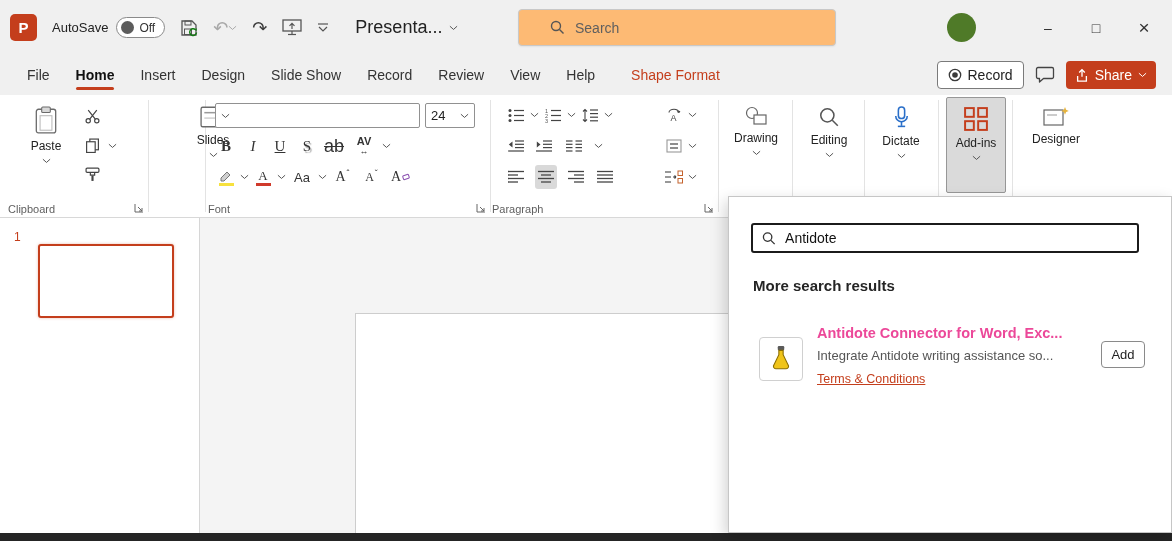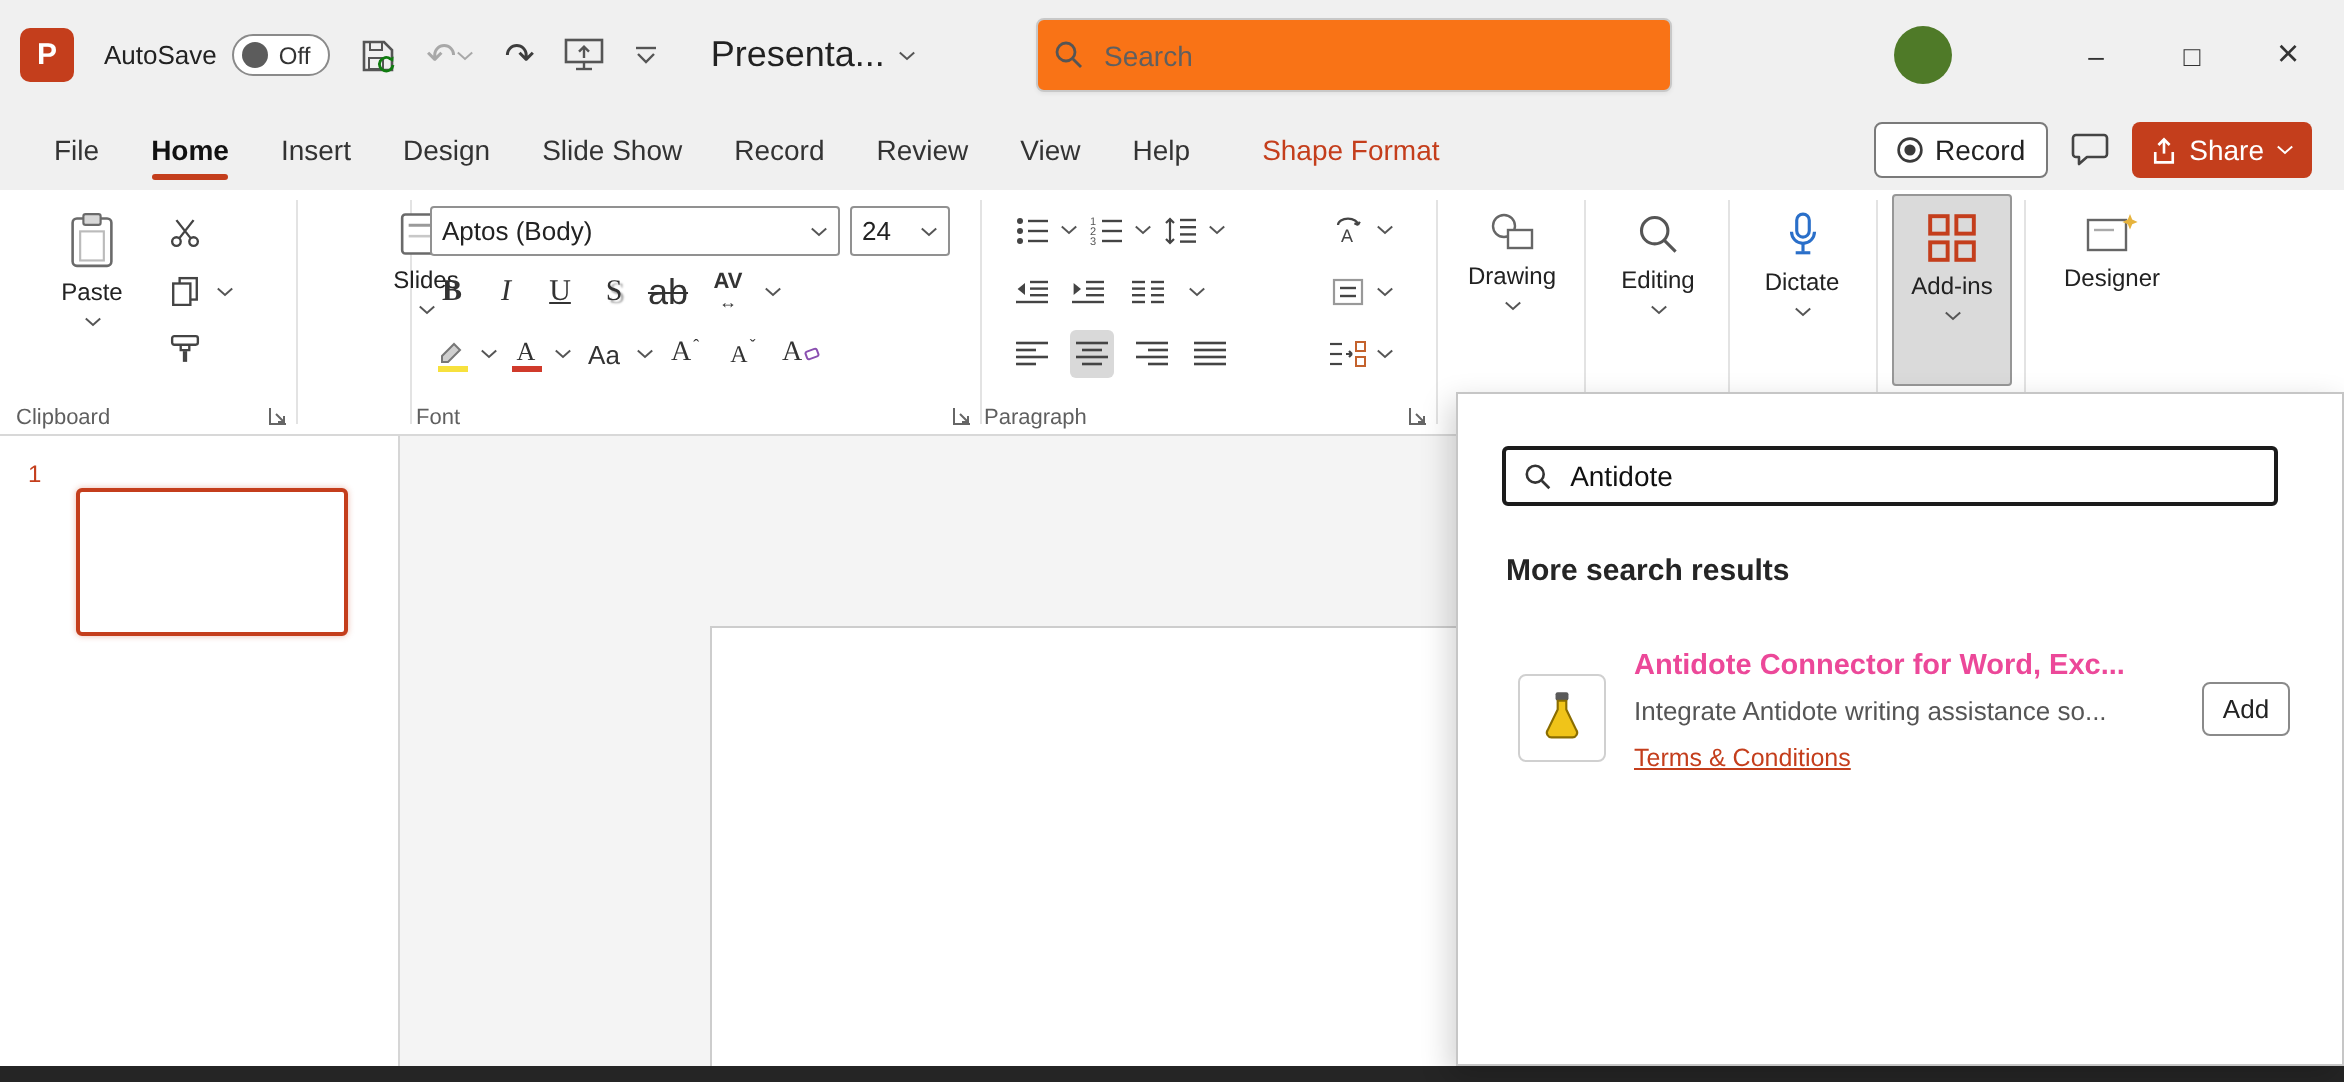--- a/index.html
+++ b/index.html
@@ -13,22 +13,22 @@
   .titlebar { position:absolute; top:0; left:0; right:0; height:55px; background:#f0f0f0; display:flex; align-items:center; }
   .appicon { width:27px; height:27px; margin-left:10px; background:#c43e1c; border-radius:5px; color:#fff;
              font-weight:700; font-size:15px; display:flex; align-items:center; justify-content:center; flex:none; }
   .autosave { margin-left:15px; font-size:13px; color:#222; }
   .toggle { margin-left:8px; display:flex; align-items:center; gap:5px; border:1px solid #8a8a8a; border-radius:11px;
             height:21px; padding:0 9px 0 4px; background:#fff; font-size:12px; color:#333; }
   .knob { width:13px; height:13px; border-radius:50%; background:#5c5c5c; }
   .tbbtn { margin-left:15px; display:flex; align-items:center; color:#3d3d3d; font-size:18px; line-height:1; }
   .tbbtn.disabled { color:#a8a8a8; }
   .doctitle { margin-left:26px; display:flex; align-items:center; gap:7px; font-size:18px; color:#222; }
-  .search { position:absolute; left:518px; top:9px; width:318px; height:37px; background:#f97316; border:1px solid #c8c8c8;
-            border-radius:4px; display:flex; align-items:center; padding-left:8px; gap:10px;
+  .search { position:absolute; left:518px; top:9px; width:318px; height:37px; background:#fdba74; border:1px solid #c8c8c8;
+            border-radius:4px; display:flex; align-items:center; padding-left:31px; gap:10px;
             box-shadow:0 1px 2px rgba(0,0,0,.06); }
   .search input { border:none; outline:none; font-size:14px; color:#333; background:transparent; width:230px; }
   .search input::placeholder { color:#5f5f5f; }
   .avatar { position:absolute; left:947px; top:13px; width:29px; height:29px; border-radius:50%; background:#4f7a28; }
   .winbtns { position:absolute; right:4px; top:0; height:55px; display:flex; }
   .winbtn { width:48px; height:55px; display:flex; align-items:center; justify-content:center; font-size:14px; color:#333; }
   .winbtn.close { font-size:19px; }
 
   
   .menubar { position:absolute; top:55px; left:0; right:0; height:40px; background:#f0f0f0; display:flex; align-items:stretch; padding-left:14px; }
@@ -269,21 +269,20 @@
       </svg>
       <span class="lbl">Slides</span>
       <svg class="chev" viewBox="0 0 10 6">
           <path d="M1 1l4 3.6L9 1" fill="none" stroke="currentColor" stroke-width="1.1"></path>
         </svg>
     </button>
   </div>
 
   <div class="grp" style="left:208px; width:282px;">
     <div class="combo" style="left:7px; top:8px; width:205px;">
-      <span class="val">Aptos (Body)</span>
       <svg class="chev" viewBox="0 0 10 6">
           <path d="M1 1l4 3.6L9 1" fill="none" stroke="currentColor" stroke-width="1.1"></path>
         </svg>
     </div>
     <div class="combo" style="left:217px; top:8px; width:50px;">
       <span class="val">24</span>
       <svg class="chev" viewBox="0 0 10 6">
           <path d="M1 1l4 3.6L9 1" fill="none" stroke="currentColor" stroke-width="1.1"></path>
         </svg>
     </div>

